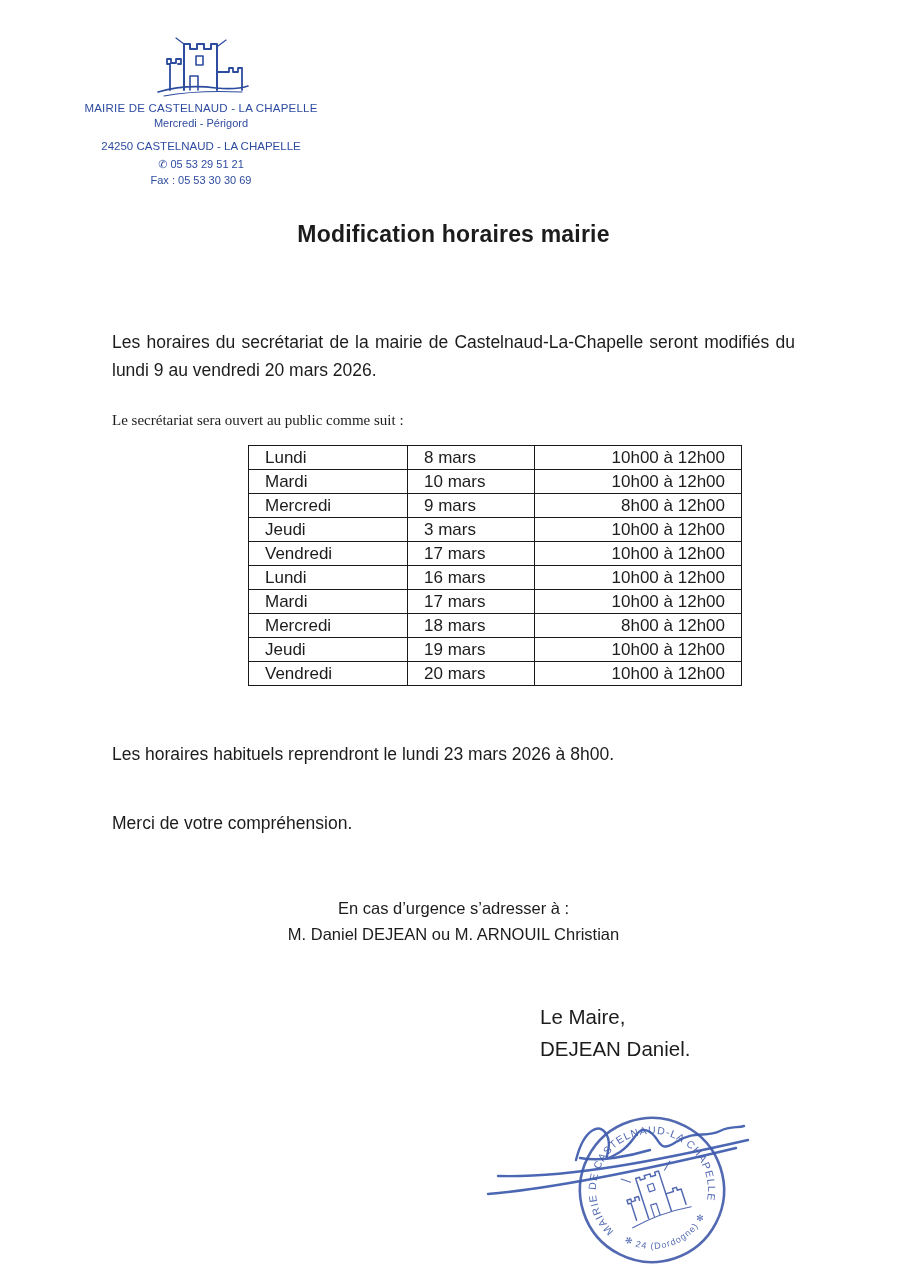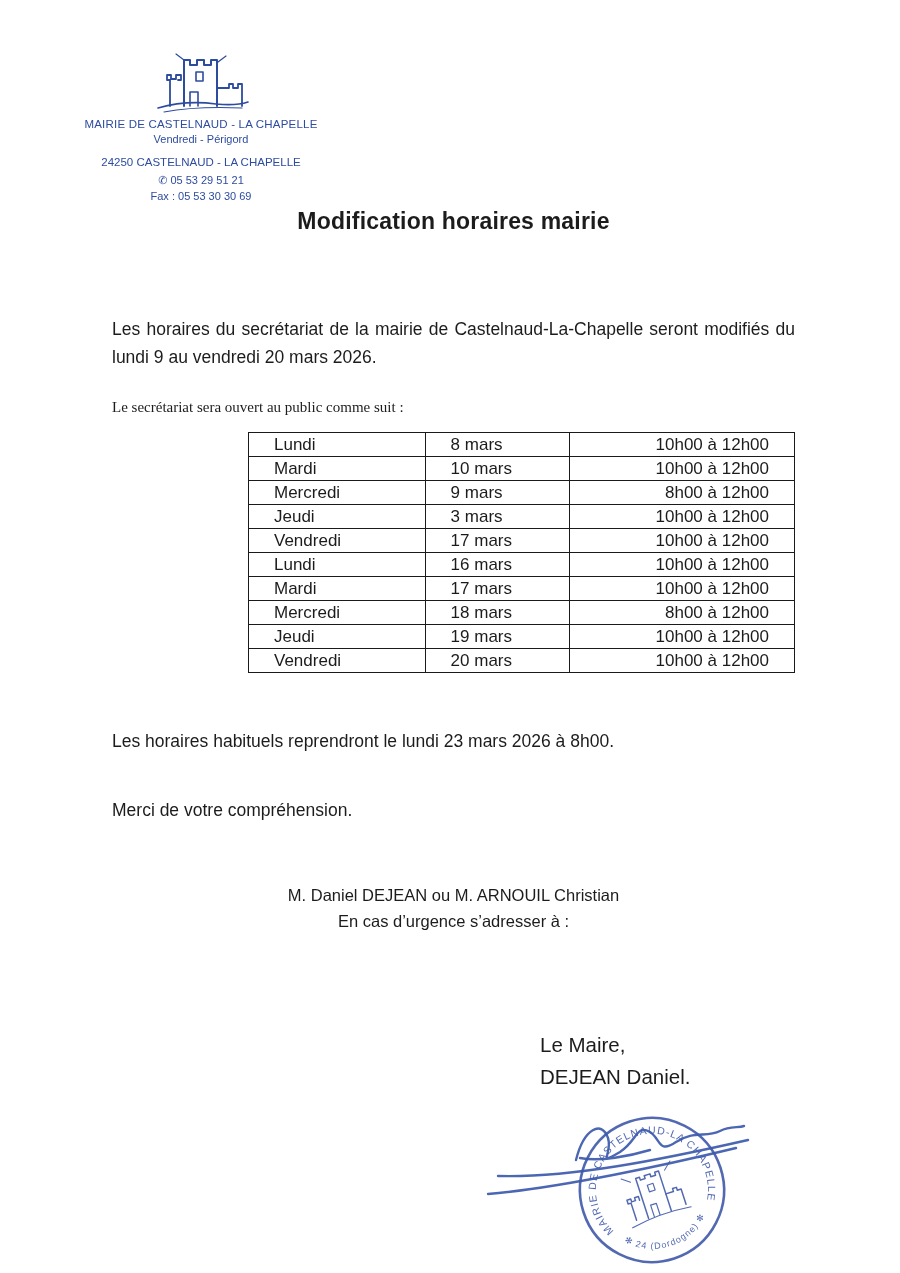--- a/index.html
+++ b/index.html
@@ -6,59 +6,59 @@
   .page{
     position:relative;
     width:900px;height:1273px;
     background:#ffffff;
     font-family:"Liberation Sans", sans-serif;
     color:#1c1c1c;
     overflow:hidden;
   }
   
   .letterhead{
-    position:absolute;top:36px;left:46px;width:310px;
+    position:absolute;top:20px;left:46px;width:310px;
     text-align:center;color:#2e4c9f;
   }
   .letterhead .logo{display:block;margin:0 auto 4px auto;}
   .lh-org{font-size:11.5px;letter-spacing:.2px;}
   .lh-region{font-size:11px;margin-top:3px;}
   .lh-address{font-size:11.5px;margin-top:11px;}
   .lh-phone{font-size:11px;margin-top:6px;}
   .lh-fax{font-size:11px;margin-top:3px;}
   .phone-glyph{font-size:11px;margin-right:3px;}
   
   .content{padding:0 105px 0 112px;}
   .doc-title{
     text-align:center;font-size:23px;font-weight:bold;
-    margin:3px;padding-top:205px;letter-spacing:.2px;
+    margin:16px;padding-top:205px;letter-spacing:.2px;
   }
   .para-intro{
     margin:80px 0 0 0;font-size:17.5px;line-height:1.6;
     text-align:justify;
   }
   .para-open{margin:28px 0 0 0;font-size:15px;font-family:Liberation Serif, serif;}
   table.schedule{
     border-collapse:collapse;
     margin:16px 0 0 136px;
   }
   table.schedule td{
     border:1px solid #1a1a1a;
     font-size:17px;
     height:23px;
-    padding:0 25px;
+    padding:0 16px;
     white-space:nowrap;
   }
   td.col-day{width:126px;}
   td.col-date{width:94px;}
   td.col-hours{width:174px;text-align:right;}
   .para-resume{margin:58px 0 0 0;font-size:17.5px;}
   .para-thanks{margin:48px 0 0 0;font-size:17.5px;}
   .emergency{margin-top:62px;text-align:center;font-size:16.5px;line-height:1.55;}
-  .sign-block{margin:95px 0 0 428px;font-size:20.5px;line-height:1.55;}
+  .sign-block{margin:54px 0 0 428px;font-size:20.5px;line-height:1.55;}
   
   .stamp-zone{position:absolute;left:480px;top:1098px;width:360px;height:175px;}
   .stamp-zone svg{display:block;}
 </style>
 </head>
 <body>
 
 <div class="page">
 
   <div class="letterhead">
@@ -67,21 +67,21 @@
       <path d="M38 70 L38 30 l0 -6 h6 v5 h7 v-5 h7 v5 h7 v-5 h6 l0 6 L71 70"></path>
       <path d="M44 70 L44 56 h8 v14" stroke-width="1.6"></path>
       <rect x="50" y="36" width="7" height="9" stroke-width="1.6"></rect>
       <path d="M24 70 L24 44 l-3 0 0 -5 h4 v4 h5 v-4 h5 v5 l-3 0" stroke-width="1.8"></path>
       <path d="M71 52 h12 v-4 h4 v4 h5 v-4 h4 l0 22" stroke-width="1.8"></path>
       <path d="M12 72 Q 40 64 70 68 Q 90 70 102 66" stroke-width="1.6"></path>
       <path d="M18 76 Q 50 70 96 72" stroke-width="1.2"></path>
       <path d="M30 18 L38 24 M80 20 L72 26" stroke-width="1.2"></path>
     </svg>
     <div class="lh-org">MAIRIE DE CASTELNAUD - LA CHAPELLE</div>
-    <div class="lh-region">Vendredi - Périgord</div>
+    <div class="lh-region">Mercredi - Périgord</div>
     <div class="lh-address">24250 CASTELNAUD - LA CHAPELLE</div>
     <div class="lh-phone">
       <span class="phone-glyph">✆</span><span>05 53 29 51 21</span>
     </div>
     <div class="lh-fax">Fax : 05 53 30 30 69</div>
   </div>
 
   <div class="content">
     <h1 class="doc-title">Modification horaires mairie</h1>
 
@@ -142,22 +142,22 @@
           <td class="col-hours">10h00 à 12h00</td>
         </tr>
       </tbody>
     </table>
 
     <p class="para-resume">Les horaires habituels reprendront le lundi 23 mars 2026 à 8h00.</p>
 
     <p class="para-thanks">Merci de votre compréhension.</p>
 
     <div class="emergency">
+      <div>En cas d’urgence s’adresser à :</div>
       <div>M. Daniel DEJEAN ou M. ARNOUIL Christian</div>
-      <div>En cas d’urgence s’adresser à :</div>
     </div>
 
     <div class="sign-block">
       <div>Le Maire,</div>
       <div>DEJEAN Daniel.</div>
     </div>
   </div>
 
   <div class="stamp-zone">
     <svg width="360" height="175" viewBox="0 0 360 175">

